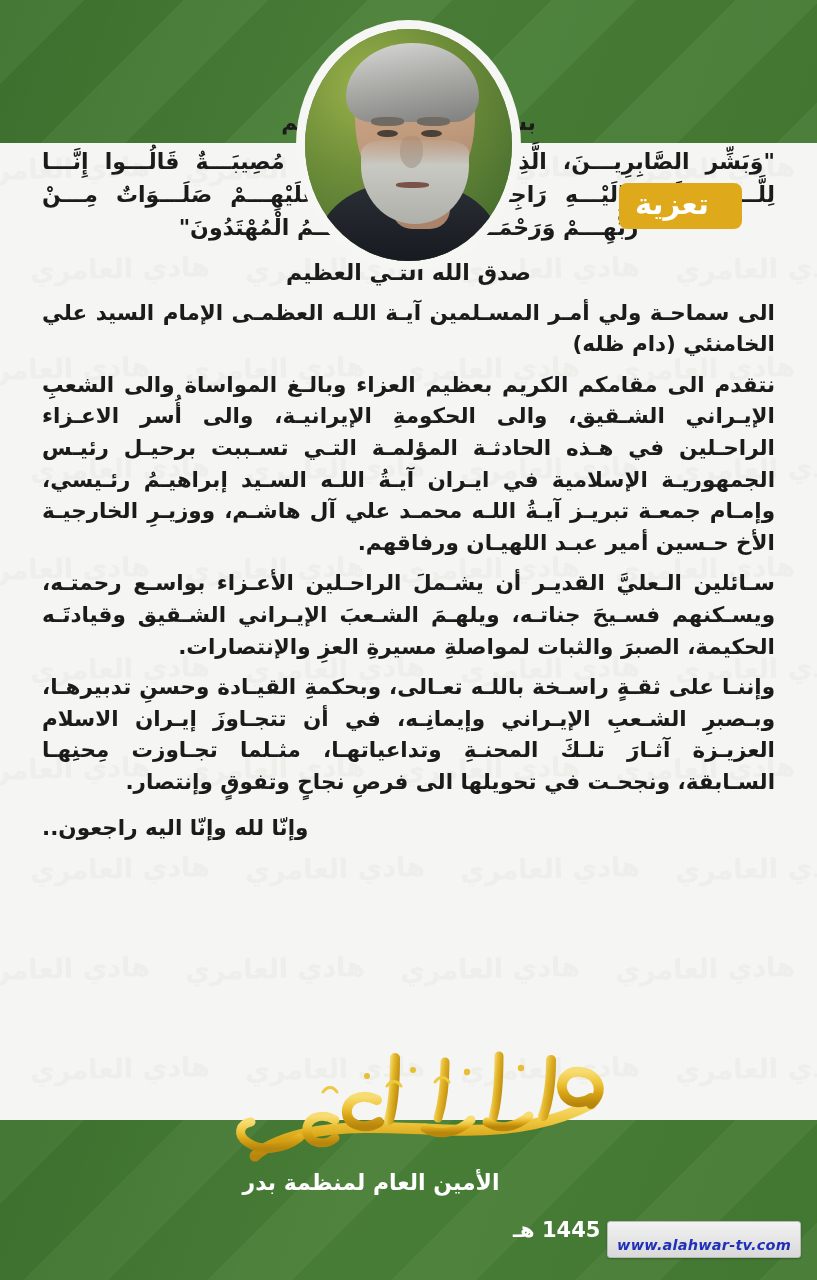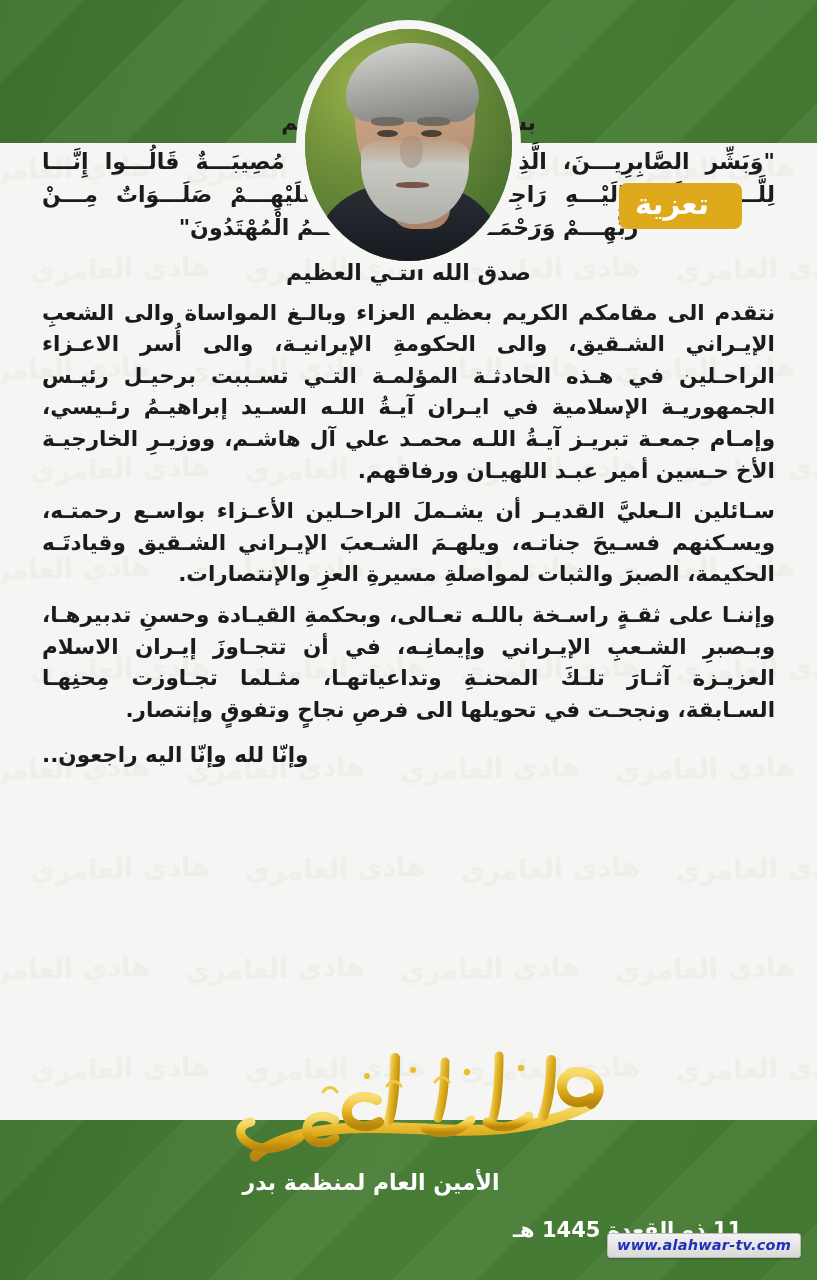--- a/index.html
+++ b/index.html
@@ -285,21 +285,21 @@
     margin-top: 17px;
     text-align: right;
   }
   .site-url {
     position: absolute;
     right: 16px; bottom: 22px;
     z-index: 11;
     background: linear-gradient(180deg, #f2f2f2 0%, #d9d9d9 100%);
     border: 1px solid #b9b9b9;
     border-radius: 3px;
-    padding: 3px 9px 4px 9px;
+    padding: 15px 9px 4px 9px;
     color: #2030b8;
     font-family: "DejaVu Sans", "Liberation Sans", sans-serif;
     font-size: 14.5px;
     font-weight: 700;
     font-style: italic;
     letter-spacing: 0.2px;
     direction: ltr;
     box-shadow: 0 1px 2px rgba(0,0,0,0.25);
   }
 </style>
@@ -376,20 +376,21 @@
   </div>
 
   <div class="badge">
     <span class="badge-label">تعزية</span>
   </div>
 
   <div class="content">
     <div class="basmala">بسم الله الرحمن الرحيم</div>
     <div class="verse">"وَبَشِّر الصَّابِرِيـــنَ، الَّذِيـــنَ إِذَا أَصَابَتْهُـــمْ مُصِيبَـــةٌ قَالُـــوا إِنَّـــا لِلَّـــهِ وَإِنَّـــا إِلَيْـــهِ رَاجِعُـــونَ، أُوْلَئِـــكَ عَلَيْهِـــمْ صَلَـــوَاتٌ مِـــنْ رَبِّهِـــمْ وَرَحْمَـــةٌ وَأُوْلَئِـــكَ هُـــمُ الْمُهْتَدُونَ"</div>
     <div class="sadaq">صدق الله التـي العظيم</div>
+    <div class="para first">الى سماحـة ولي أمـر المسـلمين آيـة اللـه العظمـى الإمام السيد علي الخامنئي (دام ظله)</div>
     <div class="para">نتقدم الى مقامكم الكريم بعظيم العزاء وبالـغ المواساة والى الشعبِ الإيـراني الشـقيق، والى الحكومةِ الإيرانيـة، والى أُسر الاعـزاء الراحـلين في هـذه الحادثـة المؤلمـة التـي تسـببت برحيـل رئيـس الجمهوريـة الإسلامية في ايـران آيـةُ اللـه السـيد إبراهيـمُ رئـيسي، وإمـام جمعـة تبريـز آيـةُ اللـه محمـد علي آل هاشـم، ووزيـرِ الخارجيـة الأخ حـسين أمير عبـد اللهيـان ورفاقهم.</div>
     <div class="para">سـائلين الـعليَّ القديـر أن يشـملَ الراحـلين الأعـزاء بواسـع رحمتـه، ويسـكنهم فسـيحَ جناتـه، ويلهـمَ الشـعبَ الإيـراني الشـقيق وقيادتَـه الحكيمة، الصبرَ والثبات لمواصلةِ مسيرةِ العزِ والإنتصارات.</div>
     <div class="para">وإننـا على ثقـةٍ راسـخة باللـه تعـالى، وبحكمةِ القيـادة وحسنِ تدبيرهـا، وبـصبرِ الشـعبِ الإيـراني وإيمانِـه، في أن تتجـاوزَ إيـران الاسلام العزيـزة آثـارَ تلـكَ المحنـةِ وتداعياتهـا، مثـلما تجـاوزت مِحنِهـا السـابقة، ونجحـت في تحويلها الى فرصِ نجاحٍ وتفوقٍ وإنتصار.</div>
     <div class="closing">وإنّا لله وإنّا اليه راجعون..</div>
   </div>
 
   <div class="signature" title="هادي العامري">
     <svg width="420" height="120" viewBox="0 0 420 120" aria-label="signature">
       <defs>
         <linearGradient id="goldgrad" x1="0" y1="0" x2="0" y2="1">

